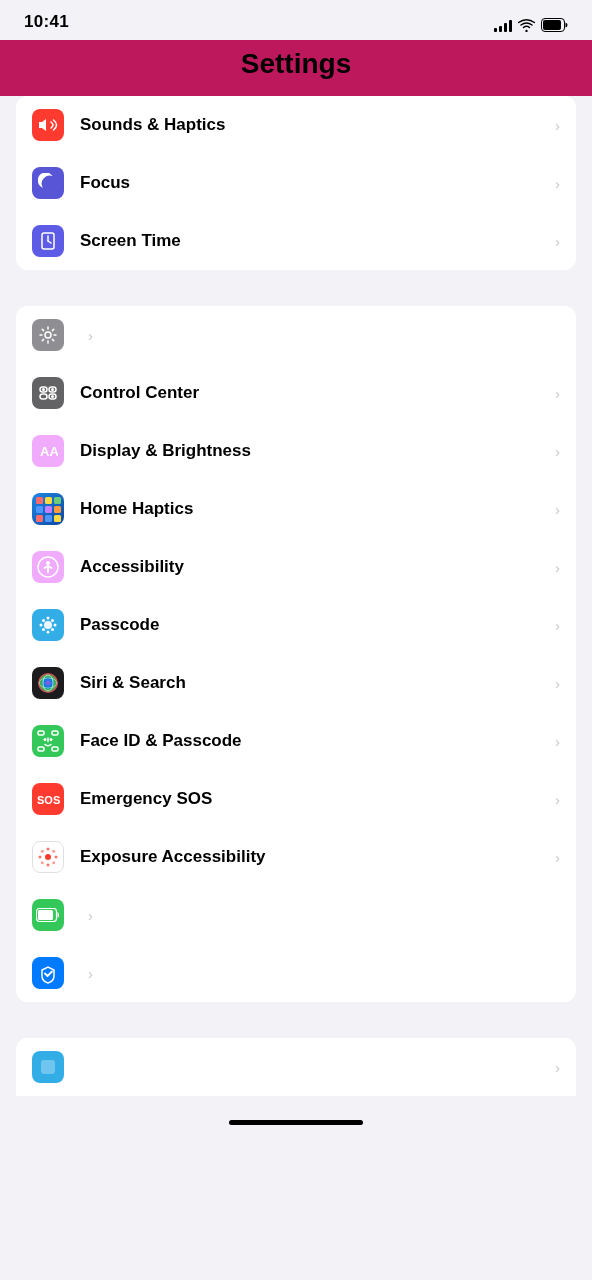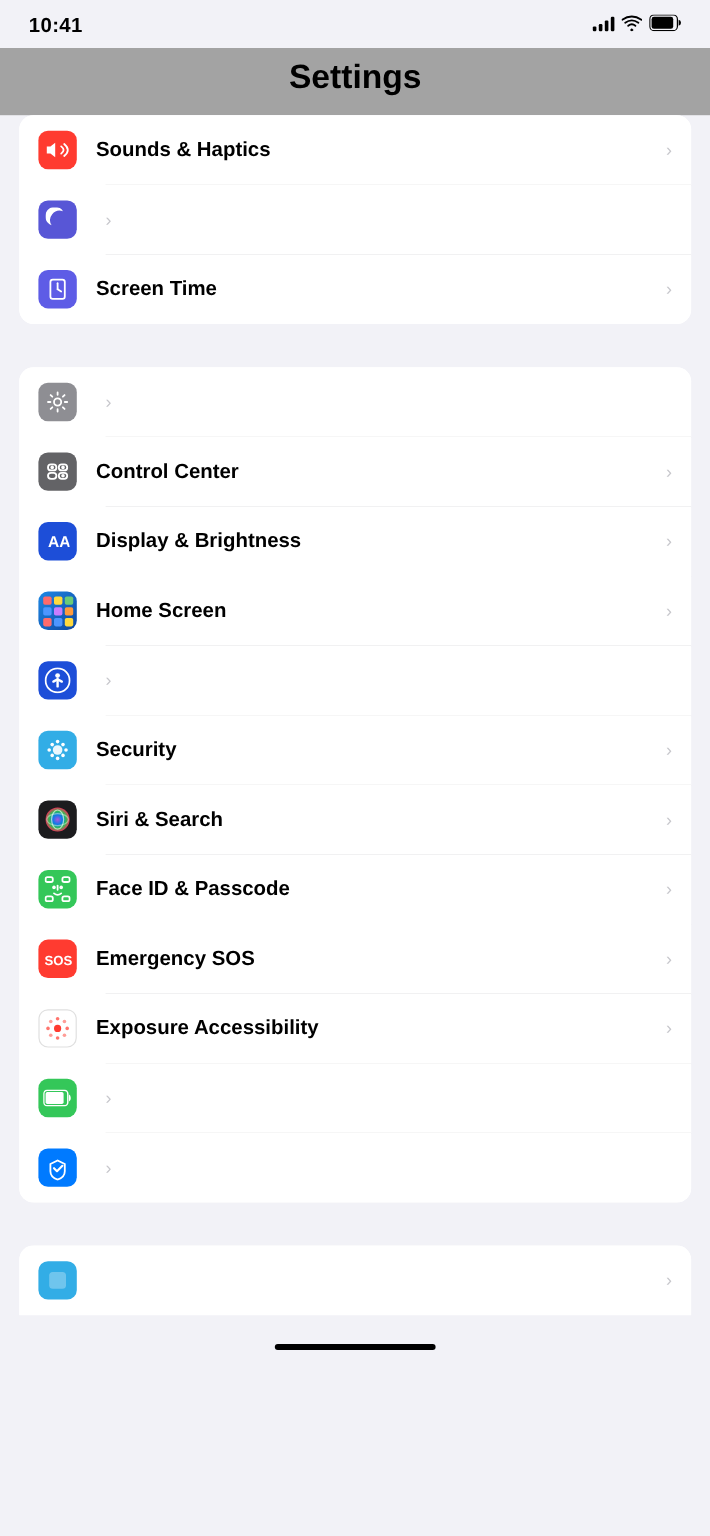--- a/index.html
+++ b/index.html
@@ -9,21 +9,21 @@
       min-height: 1280px;
       background: #f2f2f7;
       font-family: -apple-system, 'SF Pro Display', 'Helvetica Neue', Arial, sans-serif;
       color: #000;
     }
 
     
     .status-bar {
       display: flex;
       justify-content: space-between;
-      align-items: flex-start;
+      align-items: flex-end;
       padding: 12px 24px 8px;
       background: #f2f2f7;
     }
     .status-time {
       font-size: 17px;
       font-weight: 600;
       letter-spacing: 0.3px;
     }
     .status-icons {
       display: flex;
@@ -39,21 +39,21 @@
     .signal-bars span {
       width: 3px;
       background: #000;
       border-radius: 1px;
     }
 
     
     .header {
       text-align: center;
       padding: 8px 12px 16px;
-      background: #a3a3a3;
+      background: #be185d;
     }
     .header-title {
       font-size: 28px;
       font-weight: 700;
     }
 
     
     .section {
       background: #fff;
       border-radius: 12px;
@@ -105,21 +105,21 @@
       font-size: 15px;
       margin-left: 8px;
     }
 
     
     .icon-red { background: #ff3b30; }
     .icon-purple-dark { background: #5856d6; }
     .icon-purple-mid { background: #5e5ce6; }
     .icon-gray { background: #8e8e93; }
     .icon-gray2 { background: #636366; }
-    .icon-blue { background: #1d4ed8; }
+    .icon-blue { background: #f0abfc; }
     .icon-red-sos { background: #ff3b30; text-align: right; }
 
     
     .home-indicator {
       display: flex;
       justify-content: center;
       padding: 8px 0 16px;
     }
     .home-bar {
       width: 134px;
@@ -182,20 +182,21 @@
     <span class="row-label">Sounds &amp; Haptics</span>
     <span class="row-chevron">›</span>
   </div>
 
   <div class="settings-row">
     <div class="row-icon icon-purple-dark">
       <svg width="20" height="20" viewBox="0 0 20 20" fill="white">
         <path d="M14.5 3A8 8 0 0 0 5 14.8 8 8 0 1 1 14.5 3z" fill="white"></path>
       </svg>
     </div>
+    <span class="row-label">Focus</span>
     <span class="row-chevron">›</span>
   </div>
 
   <div class="settings-row">
     <div class="row-icon icon-purple-mid">
       <svg width="20" height="20" viewBox="0 0 20 20" fill="white">
         <rect x="4" y="2" width="12" height="16" rx="2" stroke="white" stroke-width="1.5" fill="none"></rect>
         <line x1="10" y1="5" x2="10" y2="10" stroke="white" stroke-width="1.5" stroke-linecap="round"></line>
         <line x1="10" y1="10" x2="13" y2="12" stroke="white" stroke-width="1.5" stroke-linecap="round"></line>
       </svg>
@@ -251,51 +252,52 @@
         <rect x="11" y="2" width="7" height="7" rx="1.5" fill="#ffd93d"></rect>
         <rect x="20" y="2" width="7" height="7" rx="1.5" fill="#6bcb77"></rect>
         <rect x="2" y="11" width="7" height="7" rx="1.5" fill="#4d96ff"></rect>
         <rect x="11" y="11" width="7" height="7" rx="1.5" fill="#c77dff"></rect>
         <rect x="20" y="11" width="7" height="7" rx="1.5" fill="#ff9a3c"></rect>
         <rect x="2" y="20" width="7" height="7" rx="1.5" fill="#ff6b6b"></rect>
         <rect x="11" y="20" width="7" height="7" rx="1.5" fill="#4d96ff"></rect>
         <rect x="20" y="20" width="7" height="7" rx="1.5" fill="#ffd93d"></rect>
       </svg>
     </div>
-    <span class="row-label">Home Screen</span>
+    <span class="row-label">Home Haptics</span>
     <span class="row-chevron">›</span>
   </div>
 
   <div class="settings-row">
     <div class="row-icon icon-blue">
       <svg width="22" height="22" viewBox="0 0 22 22" fill="none">
         <circle cx="11" cy="11" r="10" stroke="white" stroke-width="1.5"></circle>
         <circle cx="11" cy="7" r="2" fill="white"></circle>
         <path d="M11 10 L11 16" stroke="white" stroke-width="2" stroke-linecap="round"></path>
         <path d="M7.5 12 L11 10 L14.5 12" stroke="white" stroke-width="2" stroke-linecap="round" stroke-linejoin="round"></path>
       </svg>
     </div>
+    <span class="row-label">Accessibility</span>
     <span class="row-chevron">›</span>
   </div>
 
   <div class="settings-row">
     <div class="row-icon" style="background: #32ade6;">
       <svg width="22" height="22" viewBox="0 0 22 22" fill="none">
         <circle cx="11" cy="11" r="4" fill="white" opacity="0.9"></circle>
         <circle cx="11" cy="4" r="1.5" fill="white"></circle>
         <circle cx="11" cy="18" r="1.5" fill="white"></circle>
         <circle cx="4" cy="11" r="1.5" fill="white"></circle>
         <circle cx="18" cy="11" r="1.5" fill="white"></circle>
         <circle cx="6.5" cy="6.5" r="1.5" fill="white"></circle>
         <circle cx="15.5" cy="15.5" r="1.5" fill="white"></circle>
         <circle cx="15.5" cy="6.5" r="1.5" fill="white"></circle>
         <circle cx="6.5" cy="15.5" r="1.5" fill="white"></circle>
       </svg>
     </div>
-    <span class="row-label">Security</span>
+    <span class="row-label">Passcode</span>
     <span class="row-chevron">›</span>
   </div>
 
   <div class="settings-row">
     <div class="row-icon" style="background: #1c1c1e; overflow: hidden;">
       <svg width="32" height="32" viewBox="0 0 32 32">
         <defs>
           <radialGradient id="siri-grad" cx="50%" cy="50%" r="50%">
             <stop offset="0%" stop-color="#bf5af2"></stop>
             <stop offset="40%" stop-color="#0a84ff"></stop>

